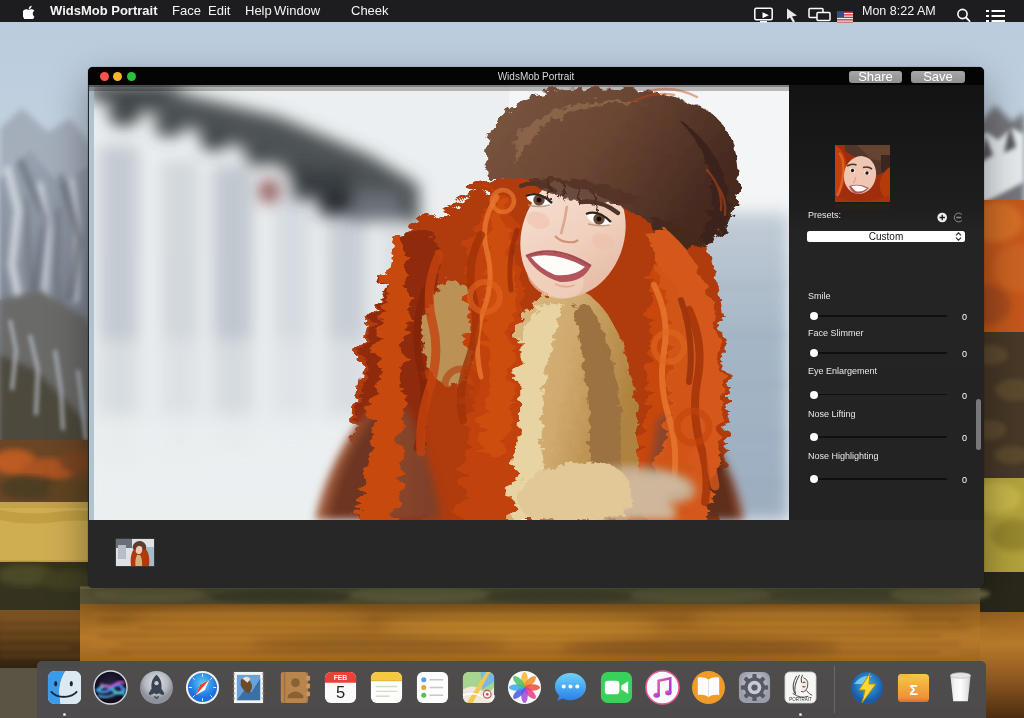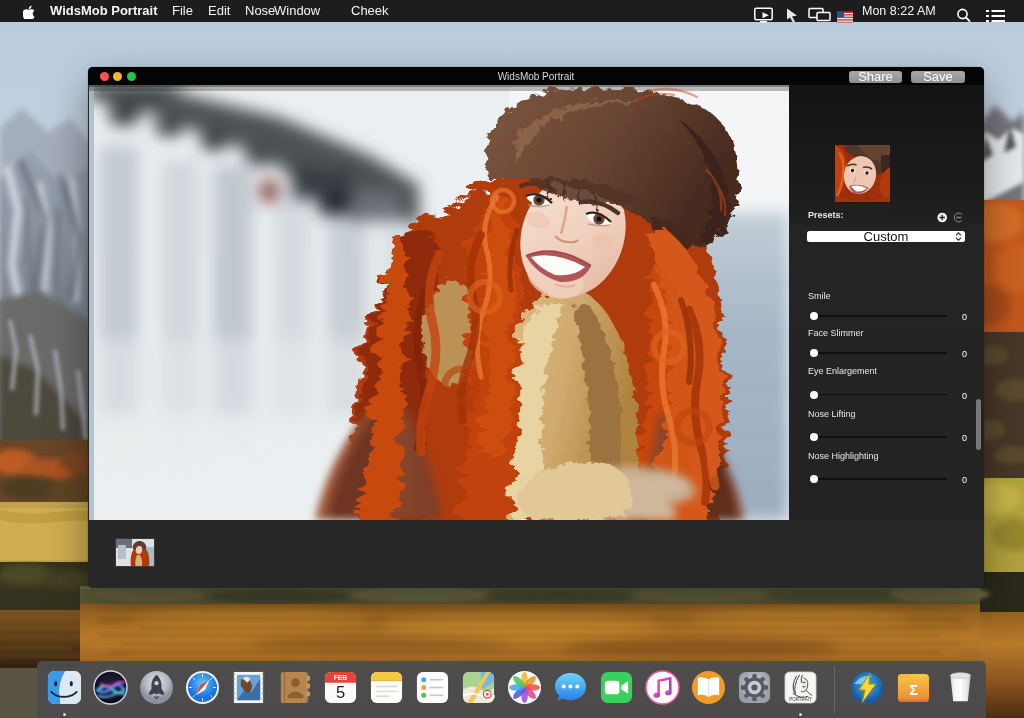--- a/index.html
+++ b/index.html
@@ -159,23 +159,23 @@
   <g stroke="#3a2a14" stroke-width="1.4" opacity=".35" filter="url(#b2)">
     <path d="M100,620 H960 M140,628 H970 M100,636 H940 M120,644 H960 M110,652 H940"></path>
   </g>
 </svg>
 
 <div id="menubar">
   <div class="item" style="left:23px;top:3px"><svg width="13" height="16" viewBox="0 0 13 16">
           <path fill="#fff" d="M10.8,8.5c0-2.2,1.8-3.2,1.9-3.3c-1-1.5-2.6-1.7-3.2-1.7C8.2,3.4,7,4.2,6.3,4.2C5.6,4.2,4.6,3.4,3.5,3.5C2.1,3.5,0.8,4.3,0.1,5.6c-1.5,2.5-0.4,6.3,1,8.3c0.7,1,1.5,2.1,2.6,2.1c1,0,1.4-0.7,2.7-0.7c1.3,0,1.6,0.7,2.7,0.7c1.1,0,1.8-1,2.5-2c0.8-1.2,1.1-2.3,1.1-2.4C12.7,11.6,10.9,10.9,10.8,8.5z M8.7,2.2C9.3,1.5,9.7,0.6,9.6,-0.3C8.8,-0.3,7.9,0.2,7.3,0.9C6.8,1.5,6.3,2.5,6.4,3.4C7.3,3.5,8.2,2.9,8.7,2.2z" transform="translate(0,3) scale(0.9)"></path>
         </svg></div>
   <div class="item" style="left:50px;font-weight:bold">WidsMob Portrait</div>
-  <div class="item" style="left:172px">File</div>
+  <div class="item" style="left:172px">Face</div>
   <div class="item" style="left:208px">Edit</div>
-  <div class="item" style="left:245px">Nose</div>
+  <div class="item" style="left:245px">Help</div>
   <div class="item" style="left:274px">Window</div>
   <div class="item" style="left:351px">Cheek</div>
   <div class="item" style="left:862px;font-size:12.5px">Mon 8:22 AM</div>
   <svg class="item" style="left:754px;top:4px" width="21" height="15" viewBox="0 0 21 15">
         <rect x="0.8" y="0.8" width="17.4" height="11.4" rx="1.5" fill="none" stroke="#fff" stroke-width="1.5"></rect>
         <path d="M6,14.2 h7" stroke="#fff" stroke-width="1.5"></path>
         <path d="M8,4 l8,3.7 -8,3.7Z" fill="#fff" stroke="#1d1d20" stroke-width="1"></path>
       </svg>
   <svg class="item" style="left:785px;top:4px" width="14" height="15" viewBox="0 0 14 15">
         <path d="M2,1 L12,8 7,9 10,14 8,15 5,10 2,12Z" fill="#e8e8e8"></path>
@@ -411,29 +411,29 @@
         <path d="M16,41.5 Q24,39 32,43.5 Q26,48 20.5,46Z" fill="#fdfbf8"></path>
         <path d="M0,50 Q14,57 30,56 Q44,55 55,50 L55,57 L0,57Z" fill="#a8340a"></path>
       </svg>
     </div>
     <div style="position:absolute;left:46px;top:117px;width:55px;height:12px;overflow:hidden;opacity:.22">
       <svg width="55" height="12" viewBox="0 0 12 12" preserveAspectRatio="none">
             <rect width="12" height="12" fill="#8a3a20"></rect>
           </svg>
       <div style="position:absolute;inset:0;background:linear-gradient(rgba(26,26,26,.4),#1c1c1c)"></div>
     </div>
-    <div class="plabel" style="left:19px;top:125px;font-weight:bold">Presets:</div>
+    <div class="plabel" style="left:19px;top:125px;font-weight:normal">Presets:</div>
     <svg style="position:absolute;left:148px;top:126.5px" width="25" height="11" viewBox="0 0 25 11">
           <circle cx="5.2" cy="5.5" r="4.8" fill="#f0f0f0"></circle>
           <path d="M5.2,2.8 v5.4 M2.5,5.5 h5.4" stroke="#1a1a1a" stroke-width="1.3"></path>
           <circle cx="21.7" cy="5.5" r="4.4" fill="none" stroke="#8a8a8a" stroke-width="1"></circle>
           <path d="M19.2,5.5 h5" stroke="#8a8a8a" stroke-width="1.3"></path>
         </svg>
     <div style="position:absolute;left:18px;top:146px;width:158px;height:11px;background:#fff;border-radius:2.5px">
-      <div style="position:absolute;left:0;width:158px;text-align:center;font-size:13px;line-height:11px;color:#111">Custom</div>
+      <div style="position:absolute;left:0;width:158px;text-align:center;font-size:10px;line-height:11px;color:#111">Custom</div>
       <svg style="position:absolute;right:2px;top:1px" width="9" height="9" viewBox="0 0 9 9">
             <path d="M2,3.4 L4.5,0.8 7,3.4" fill="none" stroke="#333" stroke-width="1.2"></path>
             <path d="M2,5.6 L4.5,8.2 7,5.6" fill="none" stroke="#333" stroke-width="1.2"></path>
           </svg>
     </div>
     <div class="plabel" style="left:19px;top:206px">Smile</div>
     <div class="slider" style="left:20px;top:227px">
           <div class="track"></div>
           <div class="knob"></div>
         </div>

